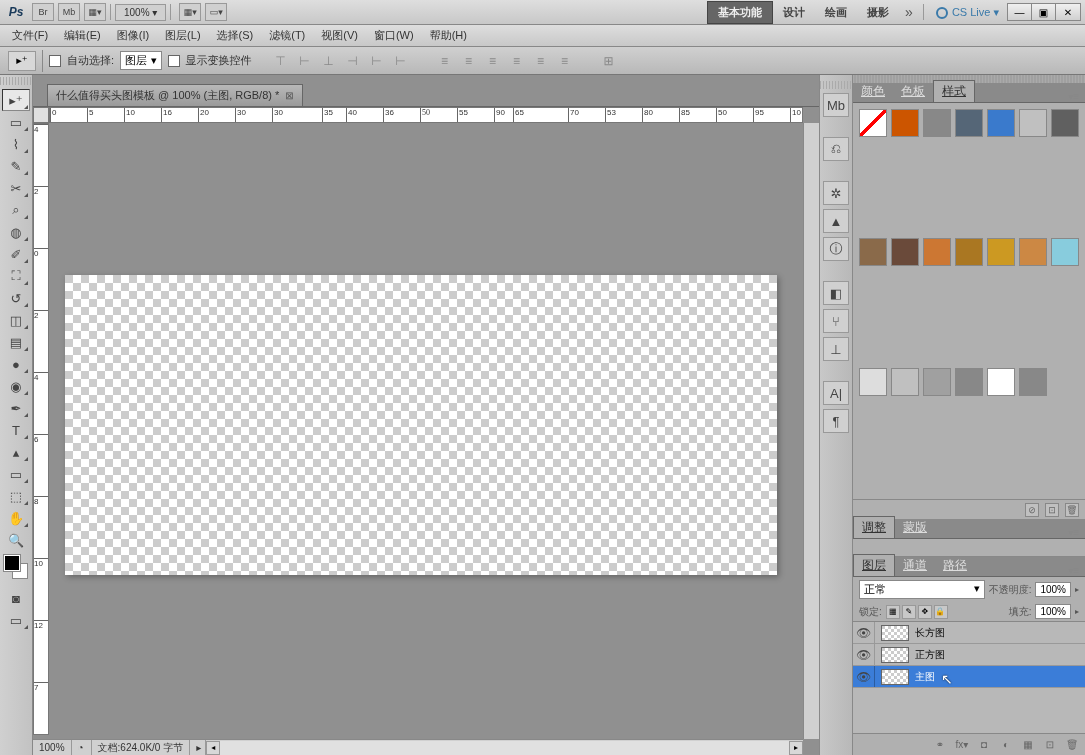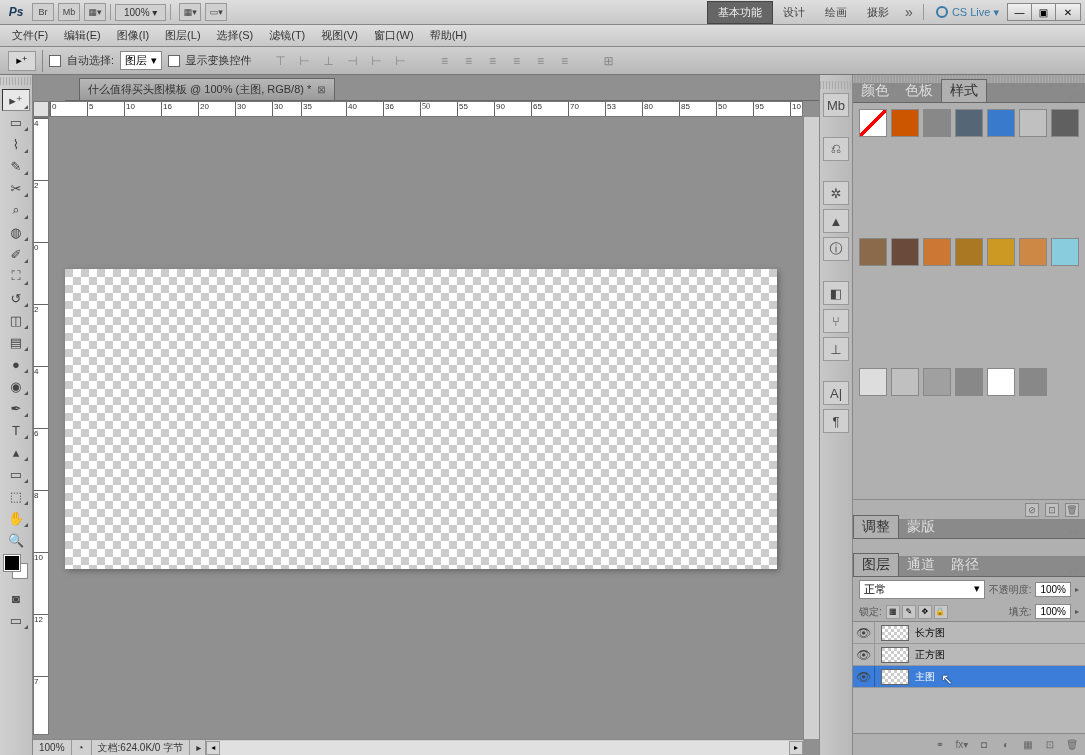--- a/index.html
+++ b/index.html
@@ -5,24 +5,24 @@
     * { margin: 0; padding: 0; box-sizing: border-box; font-family: "Microsoft YaHei", Arial, sans-serif; font-size: 11px; }
     body { background: #909090; width: 1085px; height: 755px; overflow: hidden; position: relative; }
     
     
     .titlebar { height: 25px; background: linear-gradient(#dedede, #c8c8c8); display: flex; align-items: center; padding: 0 4px; border-bottom: 1px solid #888; }
     .ps-logo { width: 24px; height: 18px; color: #1a3a5a; font-weight: bold; font-size: 12px; display: flex; align-items: center; justify-content: center; font-style: italic; }
     .title-icon { width: 22px; height: 18px; border: 1px solid #999; margin-left: 4px; background: #d0d0d0; display: flex; align-items: center; justify-content: center; font-size: 9px; color: #444; }
     .title-sep { width: 1px; height: 16px; background: #999; margin: 0 4px; }
     .zoom-display { padding: 2px 8px; background: #d0d0d0; border: 1px solid #999; font-size: 10px; color: #333; }
     .title-spacer { flex: 1; }
-    .workspace-btn { padding: 3px 10px; color: #444; cursor: pointer; }
+    .workspace-btn { padding: 3px 10px; color: #444; cursor: pointer; font-weight: bold; }
     .workspace-btn.active { background: #666; color: #eee; border: 1px solid #444; }
     .arrows { font-size: 14px; color: #555; margin: 0 6px; }
-    .cslive { color: #3a7aaa; padding: 2px 8px; display: flex; align-items: flex-start; }
+    .cslive { color: #3a7aaa; padding: 2px 8px; display: flex; align-items: flex-end; }
     .cslive-icon { width: 12px; height: 12px; border: 2px solid #3a7aaa; border-radius: 50%; margin-right: 4px; }
     .win-controls { display: flex; border: 1px solid #888; }
     .win-btn { width: 24px; height: 16px; background: linear-gradient(#f0f0f0,#d0d0d0); border-right: 1px solid #888; display: flex; align-items: center; justify-content: center; font-size: 10px; }
     .win-btn:last-child { border-right: none; }
     
     
     .menubar { height: 22px; background: linear-gradient(#dedede, #c8c8c8); display: flex; align-items: center; padding: 0 4px; border-bottom: 1px solid #888; }
     .menu-item { padding: 2px 8px; color: #333; cursor: pointer; }
     
     
@@ -42,21 +42,21 @@
     .tools-grip { height: 8px; background: repeating-linear-gradient(90deg, #aaa 0 1px, transparent 1px 3px); margin-bottom: 4px; }
     .tool-btn { height: 22px; margin: 0 2px 0px; display: flex; align-items: center; justify-content: center; color: #444; font-size: 13px; border: 1px solid transparent; position: relative; }
     .tool-btn.sel { background: #e8e8e8; border: 1px inset #888; }
     .tool-btn .tri { position: absolute; right: 1px; bottom: 1px; width: 0; height: 0; border-right: 4px solid #555; border-top: 4px solid transparent; }
     .colors { padding: 4px; position: relative; height: 36px; }
     .fg { width: 16px; height: 16px; background: #000; border: 1px solid #fff; outline: 1px solid #888; position: absolute; top: 4px; left: 4px; z-index: 2; }
     .bg { width: 16px; height: 16px; background: #fff; border: 1px solid #888; position: absolute; top: 12px; left: 12px; }
     
     
     .doc-area { flex: 1; display: flex; flex-direction: column; background: #909090; }
-    .doc-tabstrip { height: 26px; background: #909090; display: flex; align-items: flex-end; padding-left: 14px; border-bottom: 1px solid #666; margin-left: 32px; }
+    .doc-tabstrip { height: 32px; background: #909090; display: flex; align-items: flex-end; padding-left: 14px; border-bottom: 1px solid #666; }
     .doc-tab { background: linear-gradient(#b8b8b8,#9a9a9a); padding: 3px 8px; border: 1px solid #666; border-bottom: none; color: #333; display: flex; align-items: center; gap: 6px; font-size: 10px; }
     .doc-close { font-size: 10px; color: #555; }
     .rulers-canvas { flex: 1; position: relative; background: #909090; }
     .ruler-h { position: absolute; top: 0; left: 16px; right: 16px; height: 16px; background: #fff; border: 1px solid #777; overflow: hidden; }
     .ruler-v { position: absolute; top: 16px; left: 0; bottom: 20px; width: 16px; background: #fff; border: 1px solid #777; overflow: hidden; }
     .ruler-corner { position: absolute; top: 0; left: 0; width: 16px; height: 16px; background: #e0e0e0; border: 1px solid #777; }
     .ruler-h .tick { position: absolute; top: 0; font-size: 8px; color: #333; border-left: 1px solid #666; height: 100%; padding-left: 1px; }
     .ruler-v .tick { position: absolute; left: 0; font-size: 8px; color: #333; border-top: 1px solid #666; width: 100%; padding-top: 0px; }
     .canvas { position: absolute; top: 168px; left: 32px; width: 712px; height: 300px; background: repeating-conic-gradient(#fff 0 25%, #ccc 0 50%) 0 0/16px 16px; box-shadow: 2px 2px 6px rgba(0,0,0,0.3); }
     .scroll-h { position: absolute; bottom: 0; left: 0; right: 16px; height: 16px; background: #d0d0d0; border-top: 1px solid #888; display: flex; align-items: center; }
@@ -68,21 +68,21 @@
     
     .right-strip { width: 34px; background: linear-gradient(to right,#c8c8c8,#b8b8b8); border-left: 1px solid #888; border-right: 1px solid #888; display: flex; flex-direction: column; align-items: center; padding-top: 6px; gap: 4px; }
     .right-grip { height: 8px; width: 100%; background: repeating-linear-gradient(90deg, #aaa 0 1px, transparent 1px 3px); }
     .strip-btn { width: 26px; height: 24px; border: 1px solid #999; background: #d0d0d0; display: flex; align-items: center; justify-content: center; color: #444; font-size: 13px; }
     .strip-gap { height: 12px; }
     
     
     .panels { width: 232px; background: #a0a0a0; display: flex; flex-direction: column; }
     .panel-grip { height: 8px; background: repeating-linear-gradient(90deg, #aaa 0 1px, transparent 1px 3px); }
     .panel-tabs { height: 20px; background: #8a8a8a; display: flex; align-items: flex-end; border-bottom: 1px solid #666; }
-    .panel-tab { padding: 2px 8px; color: #ddd; font-size: 14px; cursor: pointer; }
+    .panel-tab { padding: 2px 8px; color: #ddd; font-size: 12px; cursor: pointer; text-decoration: underline; }
     .panel-tab.active { background: #b0b0b0; color: #333; border: 1px solid #666; border-bottom: none; }
     .panel-menu { margin-left: auto; padding: 0 6px; color: #888; font-size: 10px; }
     
     .styles-body { background: #b0b0b0; padding: 6px; display: grid; grid-template-columns: repeat(7, 28px); gap: 4px; flex: 0 0 auto; height: 396px; }
     .style-sw { width: 28px; height: 28px; border: 1px solid #888; }
     .styles-footer { height: 20px; background: #b0b0b0; display: flex; justify-content: flex-end; align-items: center; gap: 6px; padding: 0 6px; border-top: 1px solid #888; }
     .footer-icon { width: 14px; height: 14px; border: 1px solid #888; background: #c0c0c0; font-size: 9px; display: flex; align-items: center; justify-content: center; color: #666; }
     
     .adj-body { height: 18px; background: #b0b0b0; border-bottom: 1px solid #888; }
     
@@ -221,27 +221,27 @@
     <div class="rulers-canvas">
       <div class="ruler-corner"></div>
       <div class="ruler-h" id="rulerH">
           <div class="tick" style="left: 0px;">0</div>
           <div class="tick" style="left: 37px;">5</div>
           <div class="tick" style="left: 74px;">10</div>
           <div class="tick" style="left: 111px;">16</div>
           <div class="tick" style="left: 148px;">20</div>
           <div class="tick" style="left: 185px;">30</div>
           <div class="tick" style="left: 222px;">30</div>
-          <div class="tick" style="left: 251px;">35</div>
+          <div class="tick" style="left: 272px;">35</div>
           <div class="tick" style="left: 296px;">40</div>
           <div class="tick" style="left: 333px;">36</div>
           <div class="tick" style="left: 370px; font-family: Liberation Serif, serif;">50</div>
           <div class="tick" style="left: 407px;">55</div>
           <div class="tick" style="left: 444px;">90</div>
-          <div class="tick" style="left: 481px;">65</div>
+          <div class="tick" style="left: 463px;">65</div>
           <div class="tick" style="left: 518px;">70</div>
           <div class="tick" style="left: 555px;">53</div>
           <div class="tick" style="left: 592px;">80</div>
           <div class="tick" style="left: 629px;">85</div>
           <div class="tick" style="left: 666px;">50</div>
           <div class="tick" style="left: 703px;">95</div>
           <div class="tick" style="left: 740px;">10</div>
         </div>
       <div class="ruler-v" id="rulerV">
           <div class="tick" style="top: 0px;">4</div>

